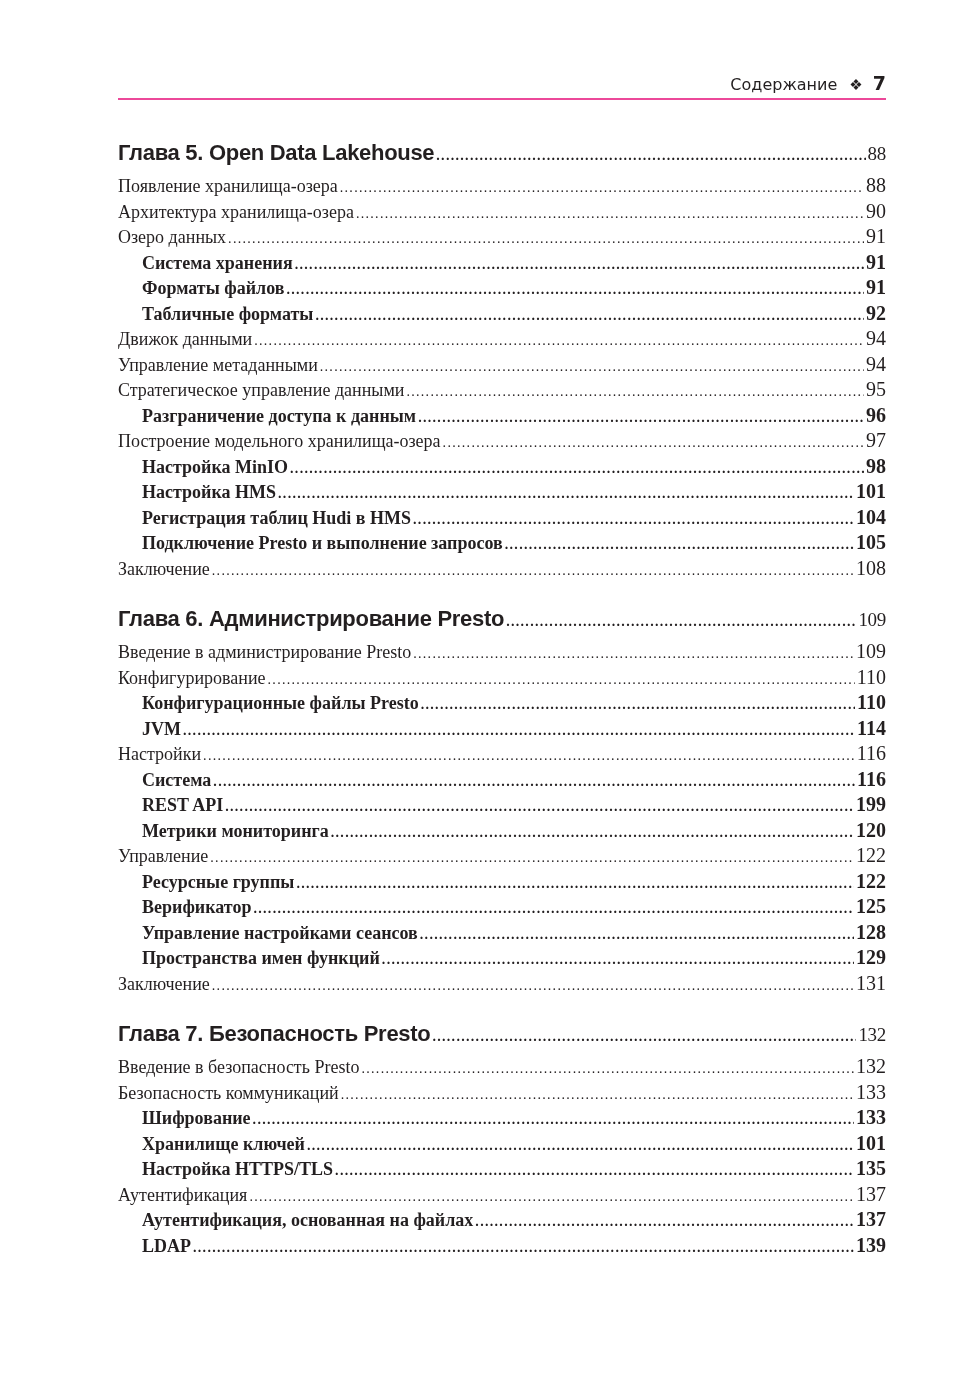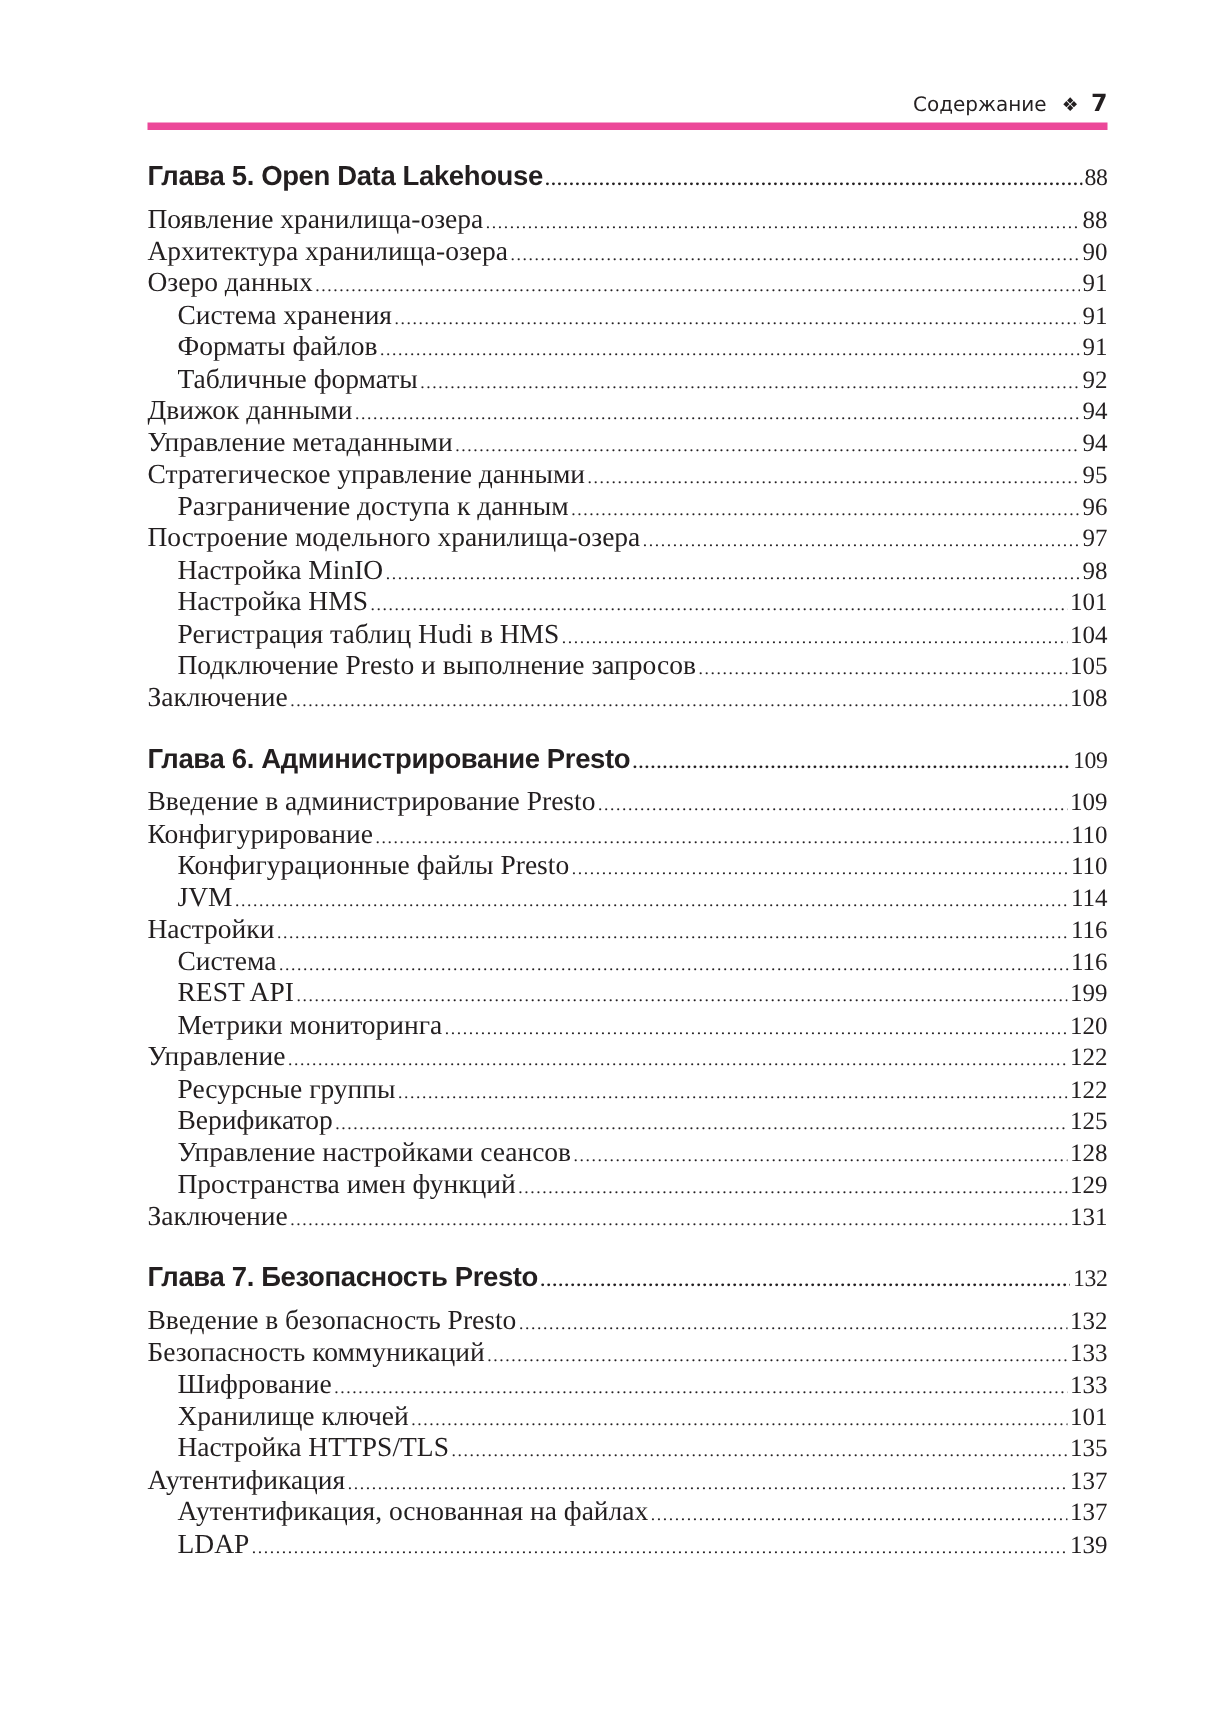--- a/index.html
+++ b/index.html
@@ -1,39 +1,39 @@
 <!DOCTYPE html>
 <html><head>
 <meta charset="utf-8">
 <style>
   html, body { margin: 0; padding: 0; background: #ffffff; }
   body { width: 974px; height: 1388px; position: relative; overflow: hidden; color: #231f20; }
   .header {
     position: absolute; left: 118px; top: 70px; width: 768px; height: 28px;
-    border-bottom: 6px solid #ec4899;
+    border-bottom: 2px solid #ec4899;
     font-family: "DejaVu Sans", sans-serif;
   }
   .header-inner { position: absolute; right: 0; top: 2px; display: flex; align-items: baseline; }
   .header-title { font-size: 16px; color: #231f20; }
   .header-orn { font-size: 15px; margin: 0 10px 0 12px; }
   .header-page { font-size: 19px; font-weight: bold; }
   .toc { position: absolute; left: 118px; top: 128px; width: 768px; }
   .chapter { margin-bottom: 24px; }
   .row {
     display: flex; align-items: baseline; height: 25.5px;
     font-family: "DejaVu Serif", "Liberation Serif", serif; font-size: 18px; color: #231f20;
     white-space: nowrap;
   }
   .row.chapter-title {
     font-family: "Liberation Sans", "DejaVu Sans", sans-serif; font-weight: bold; font-size: 22px;
-    height: 34px; letter-spacing: -0.3px;
+    height: 34px; letter-spacing: -0.3px; margin-top: 12px;
   }
   .row.chapter-title .page { font-family: "Liberation Serif", "DejaVu Serif", serif; font-weight: normal; font-size: 19px; }
-  .row.sub { padding-left: 24px; }
-  .row .label { flex: 0 0 auto; font-family: "Liberation Serif", "DejaVu Serif", serif; font-size: 22px; }
+  .row.sub { padding-left: 24px; font-weight: bold; }
+  .row .label { flex: 0 0 auto; font-family: "Liberation Serif", "DejaVu Serif", serif; font-size: 18px; }
   .row.chapter-title .label { font-family: "Liberation Sans", "DejaVu Sans", sans-serif; font-size: 22px; }
   .row .dots {
     flex: 1 1 auto; overflow: hidden; margin: 0 2px;
     font-family: "Liberation Serif", serif; font-size: 14px; letter-spacing: 1.3px; color: #231f20;
   }
   .row .dots::before { content: "........................................................................................................................................................................................................"; }
   .row .page { flex: 0 0 auto; font-family: "Liberation Serif", "DejaVu Serif", serif; font-size: 20px; text-align: left; }
 </style>
 </head>
 <body>

